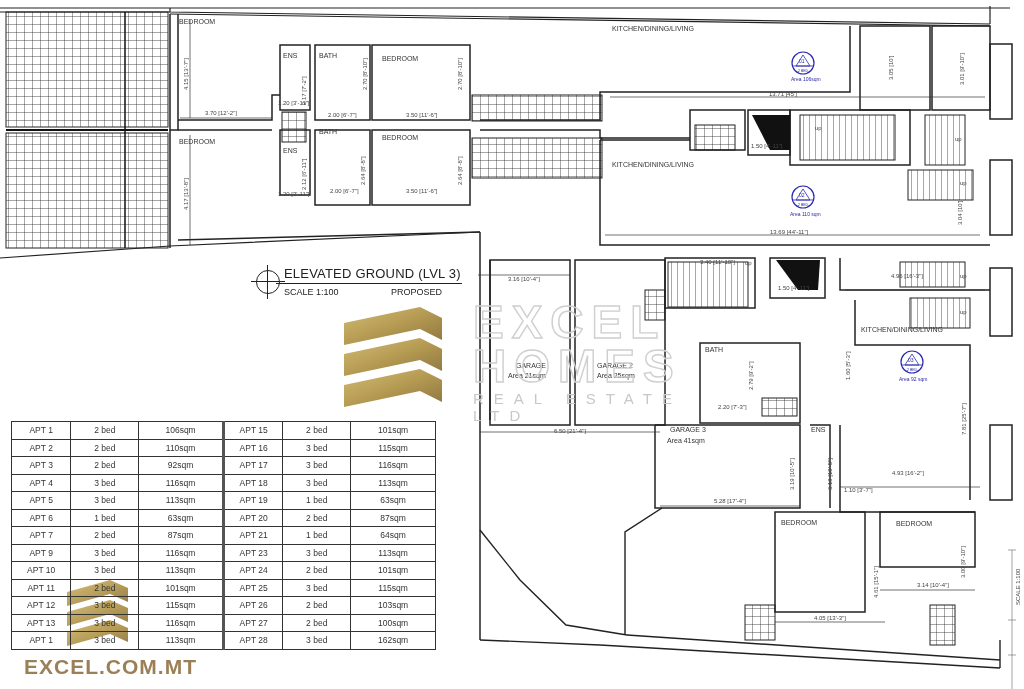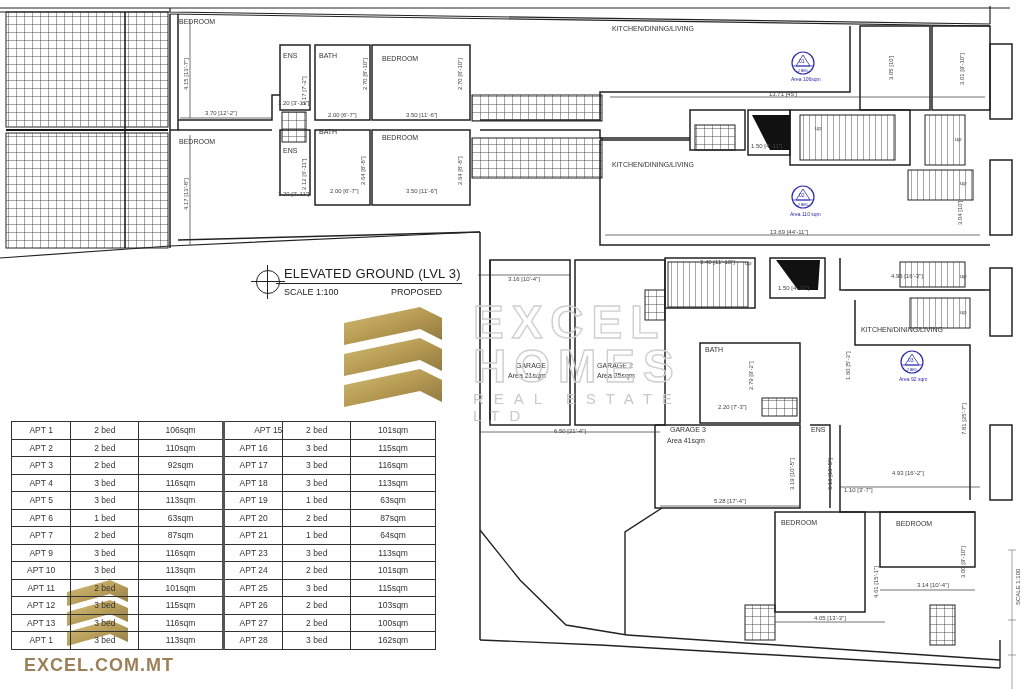--- a/index.html
+++ b/index.html
@@ -15,21 +15,21 @@
   .title-rule{position:absolute;left:24px;top:21px;width:186px;height:1px;background:#222;}
   .title-circle{position:absolute;left:4px;top:8px;width:22px;height:22px;border:1px solid #222;border-radius:50%;}
   .title-circle:before{content:"";position:absolute;left:-6px;top:10px;width:34px;height:1px;background:#222;}
   .title-circle:after{content:"";position:absolute;left:10px;top:-6px;width:1px;height:34px;background:#222;}
   table.apts{position:absolute;left:11px;top:421px;border-collapse:collapse;width:425px;font-size:8.5px;}
   table.apts td{border:1.5px solid #333;height:16.5px;padding:0;text-align:center;color:#333;}
   table.apts td.sep{border-right:3px solid #555;}
   .wm{position:absolute;left:473px;top:300px;width:210px;height:110px;pointer-events:none;}
   .wm-text{position:absolute;left:0;top:0;font-size:46px;font-weight:bold;color:transparent;-webkit-text-stroke:1.4px #cfcfcf;letter-spacing:8px;line-height:44px;}
   .wm-sub{position:absolute;left:0;top:90px;font-size:15px;color:#c8c8c8;letter-spacing:10px;}
-  .excel-url{position:absolute;left:24px;top:655px;font-size:18px;color:#8a6a3a;opacity:0.85;letter-spacing:1px;font-weight:bold;}
+  .excel-url{position:absolute;left:24px;top:655px;font-size:21px;color:#8a6a3a;opacity:0.85;letter-spacing:1px;font-weight:bold;}
 </style>
 </head>
 <body>
 
 <svg id="plan" viewBox="0 0 1024 689" xmlns="http://www.w3.org/2000/svg">
   <defs>
     <pattern id="grid" width="8" height="8" patternUnits="userSpaceOnUse">
       <path d="M8 0 L0 0 0 8" fill="none" stroke="#222" stroke-width="0.8"></path>
     </pattern>
     <pattern id="stairs" width="6" height="20" patternUnits="userSpaceOnUse">
@@ -272,21 +272,21 @@
   <div class="wm-text" style="top:44px">HOMES</div>
   <div class="wm-sub">REAL ESTATE LTD</div>
 </div>
 
 <table class="apts">
   <tbody id="sched-body">
       <tr>
         <td style="width: 14%;">APT 1</td>
         <td style="width: 16%;">2 bed</td>
         <td class="sep" style="width: 20%;">106sqm</td>
-        <td style="width: 14%; text-align: right;">APT 15</td>
+        <td style="width: 14%;">APT 15</td>
         <td style="width: 16%;">2 bed</td>
         <td style="width: 20%;">101sqm</td>
       </tr>
       <tr>
         <td style="width: 14%;">APT 2</td>
         <td style="width: 16%;">2 bed</td>
         <td class="sep" style="width: 20%;">110sqm</td>
         <td style="width: 14%;">APT 16</td>
         <td style="width: 16%;">3 bed</td>
         <td style="width: 20%;">115sqm</td>

